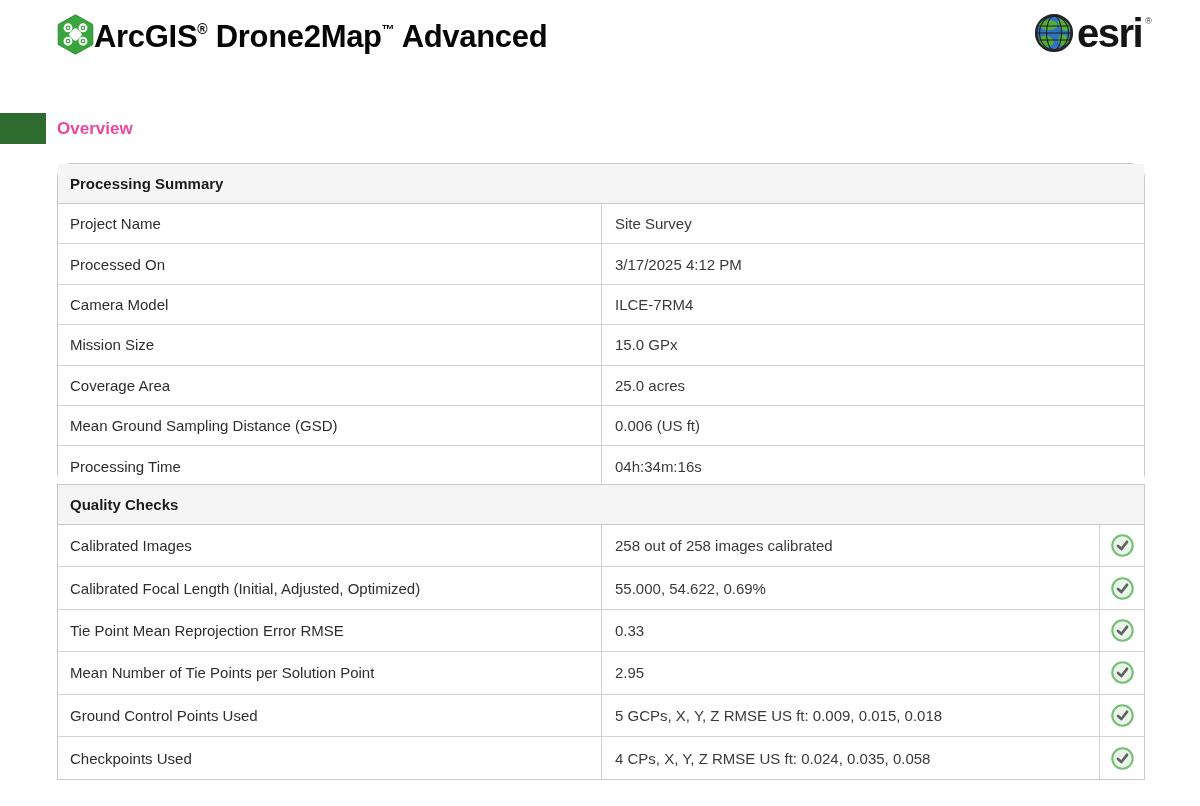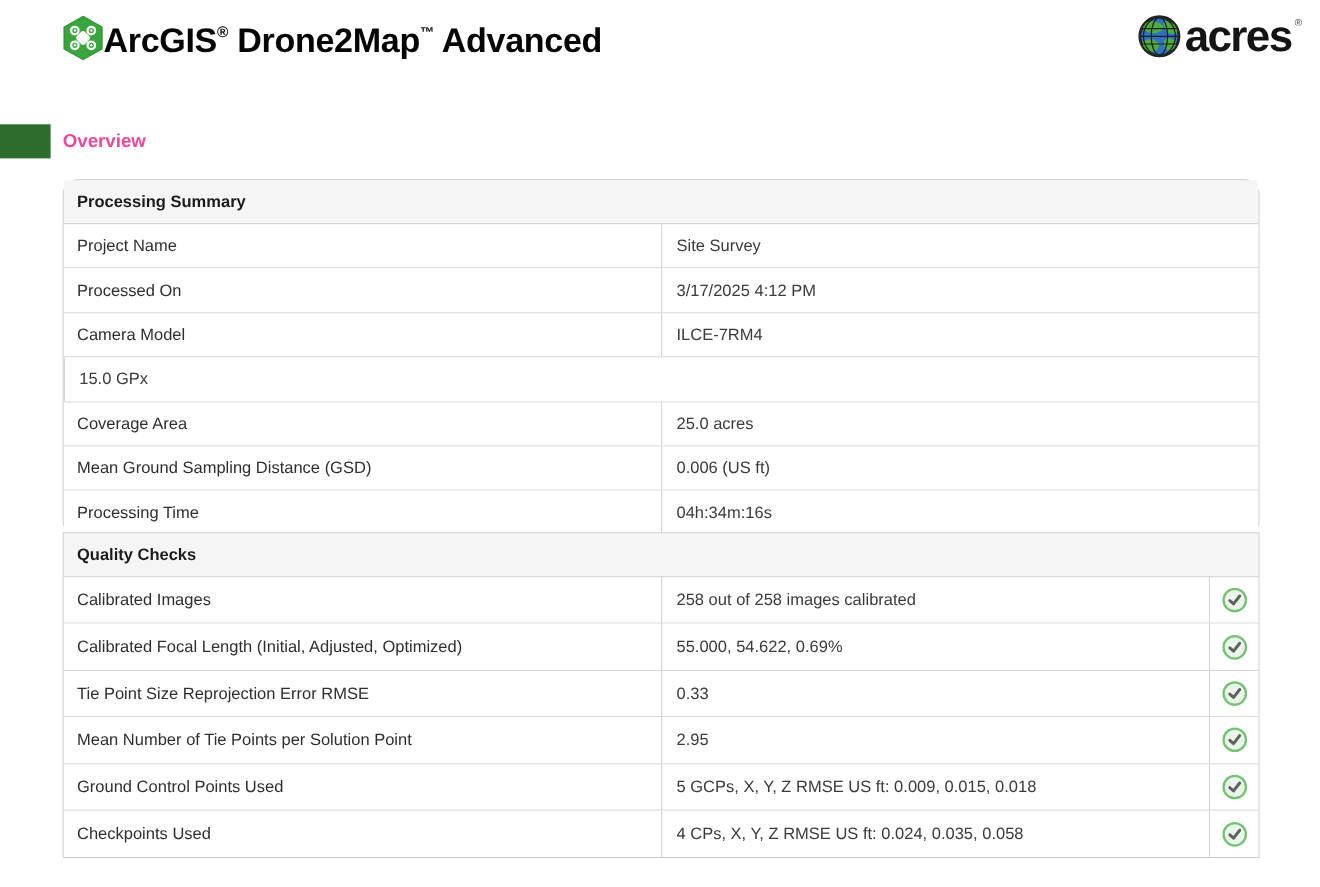--- a/index.html
+++ b/index.html
@@ -129,21 +129,21 @@
         <g fill="none" stroke="#1d1d1d" stroke-width="1.1">
           <ellipse cx="20" cy="20" rx="7.5" ry="17"></ellipse>
           <ellipse cx="20" cy="20" rx="14.5" ry="17"></ellipse>
           <line x1="2" y1="13" x2="38" y2="13"></line>
           <line x1="2" y1="20" x2="38" y2="20"></line>
           <line x1="2" y1="27" x2="38" y2="27"></line>
         </g>
       </g>
     </svg>
   </span>
-  <span class="esri-text">acres</span>
+  <span class="esri-text">esri</span>
   <span class="esri-reg">®</span>
 </div>
 
 <div class="overview-block" style="background:#2d6b2f;"></div>
 <div class="overview-title">Overview</div>
 
 <div class="report-table" id="ps-table">
   <div class="t-header">Processing Summary</div>
 
   <div class="t-row">
@@ -152,20 +152,21 @@
   </div>
   <div class="t-row">
     <div class="cell-label">Processed On</div>
     <div class="cell-value">3/17/2025 4:12 PM</div>
   </div>
   <div class="t-row">
     <div class="cell-label">Camera Model</div>
     <div class="cell-value">ILCE-7RM4</div>
   </div>
   <div class="t-row">
+    <div class="cell-label">Mission Size</div>
     <div class="cell-value">15.0 GPx</div>
   </div>
   <div class="t-row">
     <div class="cell-label">Coverage Area</div>
     <div class="cell-value">25.0 acres</div>
   </div>
   <div class="t-row">
     <div class="cell-label">Mean Ground Sampling Distance (GSD)</div>
     <div class="cell-value">0.006 (US ft)</div>
   </div>
@@ -192,21 +193,21 @@
     <div class="cell-label">Calibrated Focal Length (Initial, Adjusted, Optimized)</div>
     <div class="cell-value">55.000, 54.622, 0.69%</div>
     <div class="cell-check">
       <svg class="check-icon" width="23" height="23" viewBox="0 0 23 23">
           <circle cx="11.5" cy="11.5" r="10.2" fill="#eaf5ea" stroke="#76c076" stroke-width="2.1"></circle>
           <path d="M7 12 L10.4 15 L16 7.8" fill="none" stroke="#616161" stroke-width="2.7" stroke-linecap="round" stroke-linejoin="round"></path>
         </svg>
     </div>
   </div>
   <div class="t-row">
-    <div class="cell-label">Tie Point Size Reprojection Error RMSE</div>
+    <div class="cell-label">Tie Point Mean Reprojection Error RMSE</div>
     <div class="cell-value">0.33</div>
     <div class="cell-check">
       <svg class="check-icon" width="23" height="23" viewBox="0 0 23 23">
           <circle cx="11.5" cy="11.5" r="10.2" fill="#eaf5ea" stroke="#76c076" stroke-width="2.1"></circle>
           <path d="M7 12 L10.4 15 L16 7.8" fill="none" stroke="#616161" stroke-width="2.7" stroke-linecap="round" stroke-linejoin="round"></path>
         </svg>
     </div>
   </div>
   <div class="t-row">
     <div class="cell-label">Mean Number of Tie Points per Solution Point</div>

